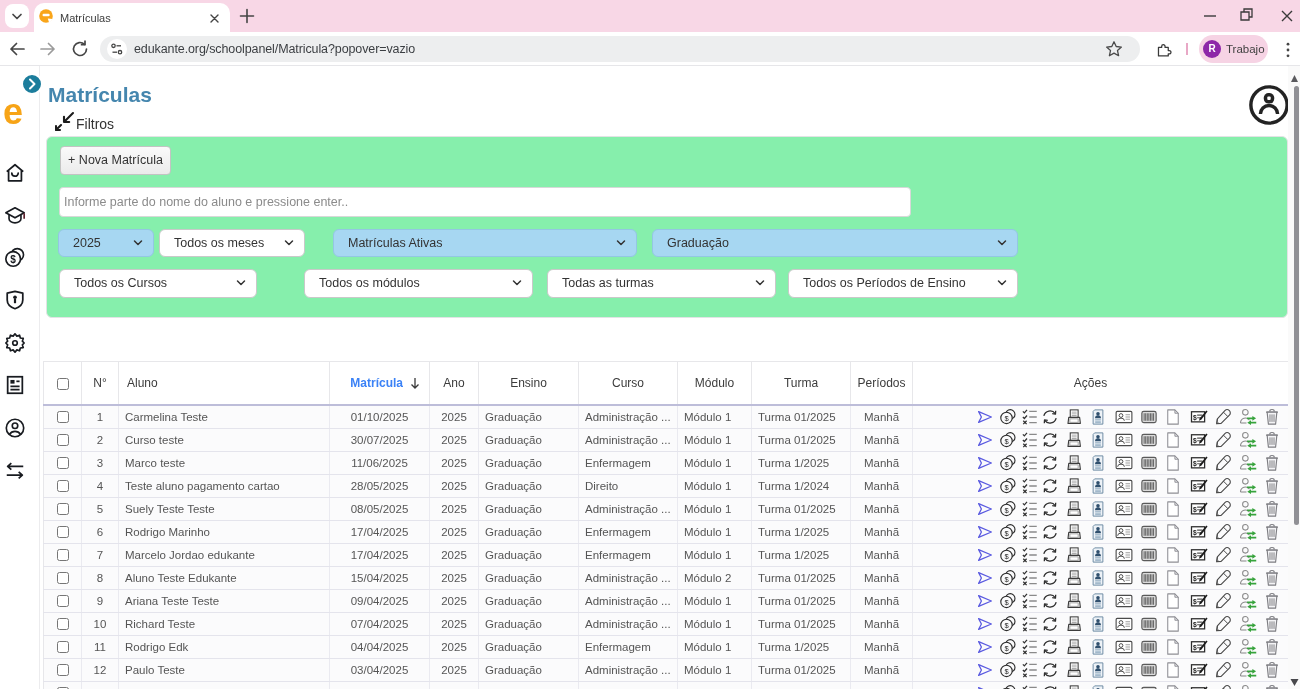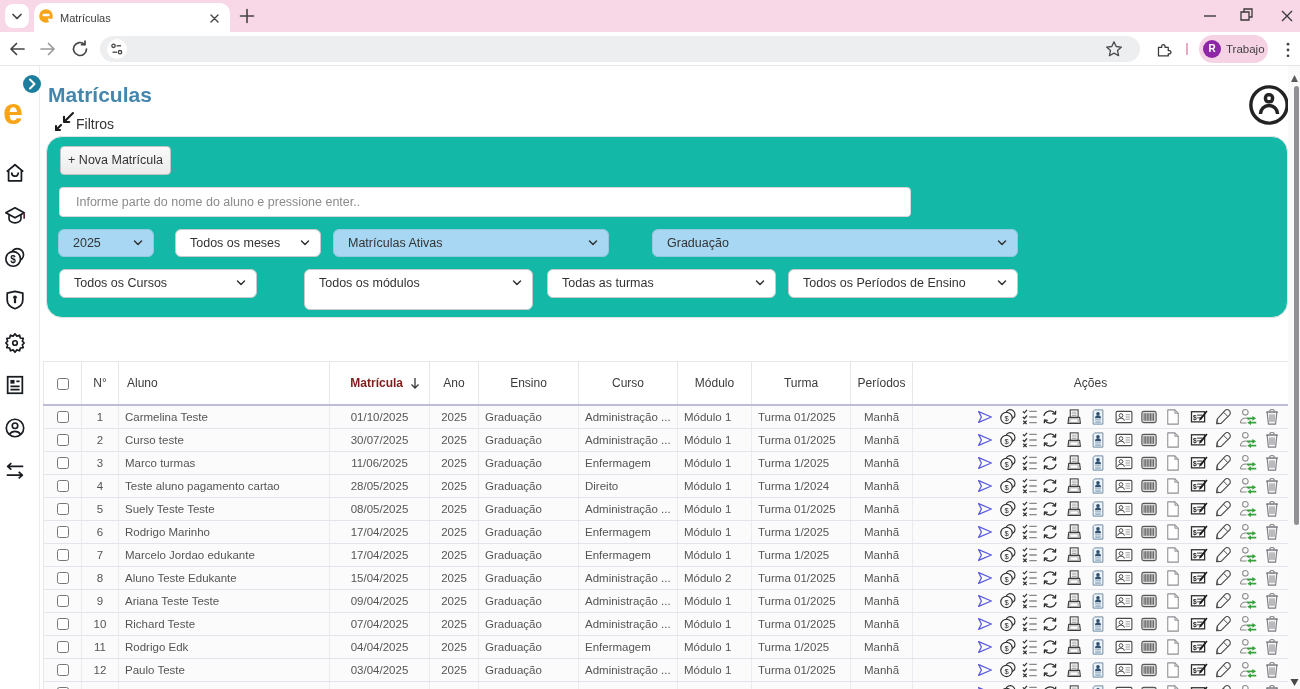--- a/index.html
+++ b/index.html
@@ -24,23 +24,23 @@
 
 #app { position:absolute; left:0; top:66px; width:1300px; height:623px; background:#fff; }
 #sidebar { position:absolute; left:0; top:0; width:40px; height:623px; border-right:1px solid #ececee; background:#fff; }
 #collapse { position:absolute; left:21px; top:7px; width:22px; height:22px; border-radius:50%; background:#1c7d9c; border:2px solid #fff; color:#fff; z-index:5; }
 #elogo { position:absolute; left:3px; top:28px; font-size:36px; font-weight:bold; color:#f7a417; line-height:36px; }
 .sic { position:absolute; left:4px; width:22px; height:22px; }
 #heading { position:absolute; left:48px; top:17px; font-size:21px; font-weight:bold; color:#4586ae; }
 #acct { position:absolute; left:1248px; top:18px; width:42px; height:42px; }
 #filtros { position:absolute; left:76px; top:50px; font-size:14px; color:#333; }
 #filtericon { position:absolute; left:55px; top:44px; width:21px; height:24px; }
-#panel { position:absolute; left:46px; top:70px; width:1242px; height:182px; background:#14b8a6; border:1px solid #e3e3e5; border-radius:16px;text-decoration:underline; }
+#panel { position:absolute; left:46px; top:70px; width:1242px; height:182px; background:#86efac; border:1px solid #e3e3e5; border-radius:6px;text-decoration:underline; }
 #novabtn { position:absolute; left:13px; top:9px; width:111px; height:29px; background:linear-gradient(#fafafa,#ebebeb); border:1px solid #c3c3c3; border-radius:4px; font-size:12.5px; color:#333; text-align:center; line-height:27px; }
-#search { position:absolute; left:12px; top:50px; width:852px; height:30px; background:#fff; border:1px solid #d8d8d8; border-radius:4px; font-size:12.5px; color:#8b8b8b; line-height:28px; padding-left:16px; }
+#search { position:absolute; left:12px; top:50px; width:852px; height:30px; background:#fff; border:1px solid #d8d8d8; border-radius:4px; font-size:12.5px; color:#8b8b8b; line-height:28px; padding-left:4px; }
 .sel { position:absolute; height:28px; border-radius:6px; font-size:12.5px; color:#333; line-height:26px; padding-left:14px; }
 .sel.blue { background:#a7d7f2; border:1px solid #93c7e2; }
 .sel.white { background:#fff; border:1px solid #c9c9c9; }
 .sel .chev { position:absolute; right:10px; top:8px; width:10px; height:10px; }
 
 #tbl { position:absolute; left:43px; top:295px; width:1245px; border-collapse:collapse; table-layout:fixed; background:#fbfbfc; }
 #tbl th:last-child { padding-right:20px; }
 #tbl th { height:43px; font-size:12px; font-weight:normal; color:#3c3c3c; text-align:center; border:1px solid #e7e7ea; border-bottom:2px solid #bdbdd9; background:#fff; }
 #tbl td { height:22px; font-size:11.5px; color:#555; text-align:center; border-right:1px solid #eaeaf0; border-bottom:1px solid #e4e4ec; white-space:nowrap; overflow:hidden; padding:0; }
 #tbl td.l { text-align:left; padding-left:6px; }
@@ -55,21 +55,21 @@
 .acts .ai:nth-child(4){margin-left:2px}
 .acts .ai:nth-child(5){margin-left:6px}
 .acts .ai:nth-child(6){margin-left:6px}
 .acts .ai:nth-child(7){margin-left:8px}
 .acts .ai:nth-child(8){margin-left:7px}
 .acts .ai:nth-child(9){margin-left:6px}
 .acts .ai:nth-child(10){margin-left:8px}
 .acts .ai:nth-child(11){margin-left:6px}
 .acts .ai:nth-child(12){margin-left:7px}
 .acts .ai:nth-child(13){margin-left:6px}
-#hrow b { color:#7f1d1d;padding-left:11px; }
+#hrow b { color:#3b82f6;padding-left:11px; }
 
 #sbar { position:absolute; left:1288px; top:0; width:12px; height:623px; background:#fafafa; }
 #sthumb { position:absolute; left:6px; top:20px; width:5px; height:439px; background:#909095; border-radius:3px; }
 </style>
 </head>
 <body>
 <svg width="0" height="0" style="position:absolute">
 <defs>
 <symbol id="i-send" viewBox="0 0 24 24">
         <path d="M3.5 4.8 L20.5 12 L3.5 19.2 L7.2 12 Z" fill="none" stroke="#5a5ae0" stroke-width="1.7" stroke-linejoin="round"></path>
@@ -182,20 +182,21 @@
       <path d="M16.5 10 a6.5 6.5 0 1 1 -2 -4.7" fill="none" stroke="#454545" stroke-width="1.7" stroke-linecap="round"></path>
       <path d="M15 1.5 v4.2 h-4.2" fill="none" stroke="#454545" stroke-width="1.7" stroke-linejoin="round"></path>
     </svg>
   <div id="addrbar">
     <div id="siteinfo"><svg width="20" height="20" viewBox="0 0 20 20">
           <circle cx="6.5" cy="6.8" r="1.7" fill="none" stroke="#454545" stroke-width="1.3"></circle>
           <path d="M9.5 6.8 h4.5" stroke="#454545" stroke-width="1.3"></path>
           <circle cx="13" cy="13.2" r="1.7" fill="none" stroke="#454545" stroke-width="1.3"></circle>
           <path d="M5.5 13.2 h4.5" stroke="#454545" stroke-width="1.3"></path>
         </svg></div>
+    <div id="url">edukante.org/schoolpanel/Matricula?popover=vazio</div>
     <svg class="abs" style="left:1005px;top:4px" width="18" height="18" viewBox="0 0 18 18">
         <path d="M9 1.8 L11.2 6.5 16.4 7.1 12.5 10.6 13.6 15.7 9 13.1 4.4 15.7 5.5 10.6 1.6 7.1 6.8 6.5 Z" fill="none" stroke="#4a4a4a" stroke-width="1.3" stroke-linejoin="round"></path>
       </svg>
   </div>
   <svg class="abs" style="left:1156px;top:9px" width="17" height="17" viewBox="0 0 24 24">
       <path d="M3.5 9 H8 V7.6 A2.4 2.4 0 1 1 12.8 7.6 V9 H17.3 V13.5 H18.7 A2.4 2.4 0 1 1 18.7 18.3 H17.3 V21 H3.5 Z" fill="none" stroke="#3a3a3a" stroke-width="1.8" stroke-linejoin="round"></path>
     </svg>
   <div class="abs" style="left:1186px;top:11px;width:2px;height:12px;background:#e8a8c6"></div>
   <div id="profile">
       <div id="avatar">R</div>
@@ -265,33 +266,33 @@
       <path d="M18 3 L9 12 M9 12 V6.8 M9 12 H14.2" fill="none" stroke="#1c1c1c" stroke-width="2.1" stroke-linecap="round" stroke-linejoin="round"></path>
       <path d="M6 15 L1 20 M1 20 V16 M1 20 H5" fill="none" stroke="#1c1c1c" stroke-width="2.1" stroke-linecap="round" stroke-linejoin="round"></path>
     </svg>
   <div id="filtros">Filtros</div>
   <div id="panel">
     <div id="novabtn">+ Nova Matrícula</div>
     <div id="search">Informe parte do nome do aluno e pressione enter..</div>
     <div class="sel blue" style="left:11px;top:92px;width:96px">2025<svg class="chev" viewBox="0 0 10 10">
           <path d="M1.5 3 L5 6.5 8.5 3" fill="none" stroke="#333" stroke-width="1.5" stroke-linecap="round" stroke-linejoin="round"></path>
         </svg></div>
-    <div class="sel white" style="left:128px;top:92px;width:146px">Todos os meses<svg class="chev" viewBox="0 0 10 10">
+    <div class="sel white" style="left:112px;top:92px;width:146px">Todos os meses<svg class="chev" viewBox="0 0 10 10">
           <path d="M1.5 3 L5 6.5 8.5 3" fill="none" stroke="#333" stroke-width="1.5" stroke-linecap="round" stroke-linejoin="round"></path>
         </svg></div>
-    <div class="sel blue" style="left:286px;top:92px;width:276px">Matrículas Ativas<svg class="chev" viewBox="0 0 10 10">
+    <div class="sel blue" style="left:286px;top:92px;width:304px">Matrículas Ativas<svg class="chev" viewBox="0 0 10 10">
           <path d="M1.5 3 L5 6.5 8.5 3" fill="none" stroke="#333" stroke-width="1.5" stroke-linecap="round" stroke-linejoin="round"></path>
         </svg></div>
     <div class="sel blue" style="left:605px;top:92px;width:366px">Graduação<svg class="chev" viewBox="0 0 10 10">
           <path d="M1.5 3 L5 6.5 8.5 3" fill="none" stroke="#333" stroke-width="1.5" stroke-linecap="round" stroke-linejoin="round"></path>
         </svg></div>
     <div class="sel white" style="left:12px;top:132px;width:198px;height:29px">Todos os Cursos<svg class="chev" viewBox="0 0 10 10">
           <path d="M1.5 3 L5 6.5 8.5 3" fill="none" stroke="#333" stroke-width="1.5" stroke-linecap="round" stroke-linejoin="round"></path>
         </svg></div>
-    <div class="sel white" style="left:257px;top:132px;width:229px;height:41px">Todos os módulos<svg class="chev" viewBox="0 0 10 10">
+    <div class="sel white" style="left:257px;top:132px;width:229px;height:29px">Todos os módulos<svg class="chev" viewBox="0 0 10 10">
           <path d="M1.5 3 L5 6.5 8.5 3" fill="none" stroke="#333" stroke-width="1.5" stroke-linecap="round" stroke-linejoin="round"></path>
         </svg></div>
     <div class="sel white" style="left:500px;top:132px;width:229px;height:29px">Todas as turmas<svg class="chev" viewBox="0 0 10 10">
           <path d="M1.5 3 L5 6.5 8.5 3" fill="none" stroke="#333" stroke-width="1.5" stroke-linecap="round" stroke-linejoin="round"></path>
         </svg></div>
     <div class="sel white" style="left:741px;top:132px;width:230px;height:29px">Todos os Períodos de Ensino<svg class="chev" viewBox="0 0 10 10">
           <path d="M1.5 3 L5 6.5 8.5 3" fill="none" stroke="#333" stroke-width="1.5" stroke-linecap="round" stroke-linejoin="round"></path>
         </svg></div>
   </div>
   <table id="tbl">
@@ -430,21 +431,21 @@
               </svg>
               <svg class="ai">
                 <use href="#i-trash"></use>
               </svg>
             </div>
           </td>
         </tr>
 <tr>
           <td><span class="cb"></span></td>
           <td>3</td>
-          <td class="l">Marco turmas</td>
+          <td class="l">Marco teste</td>
           <td>11/06/2025</td>
           <td>2025</td>
           <td class="l">Graduação</td>
           <td class="l">Enfermagem</td>
           <td class="l">Módulo 1</td>
           <td class="l">Turma 1/2025</td>
           <td>Manhã</td>
           <td>
             <div class="acts">
               <svg class="ai">

